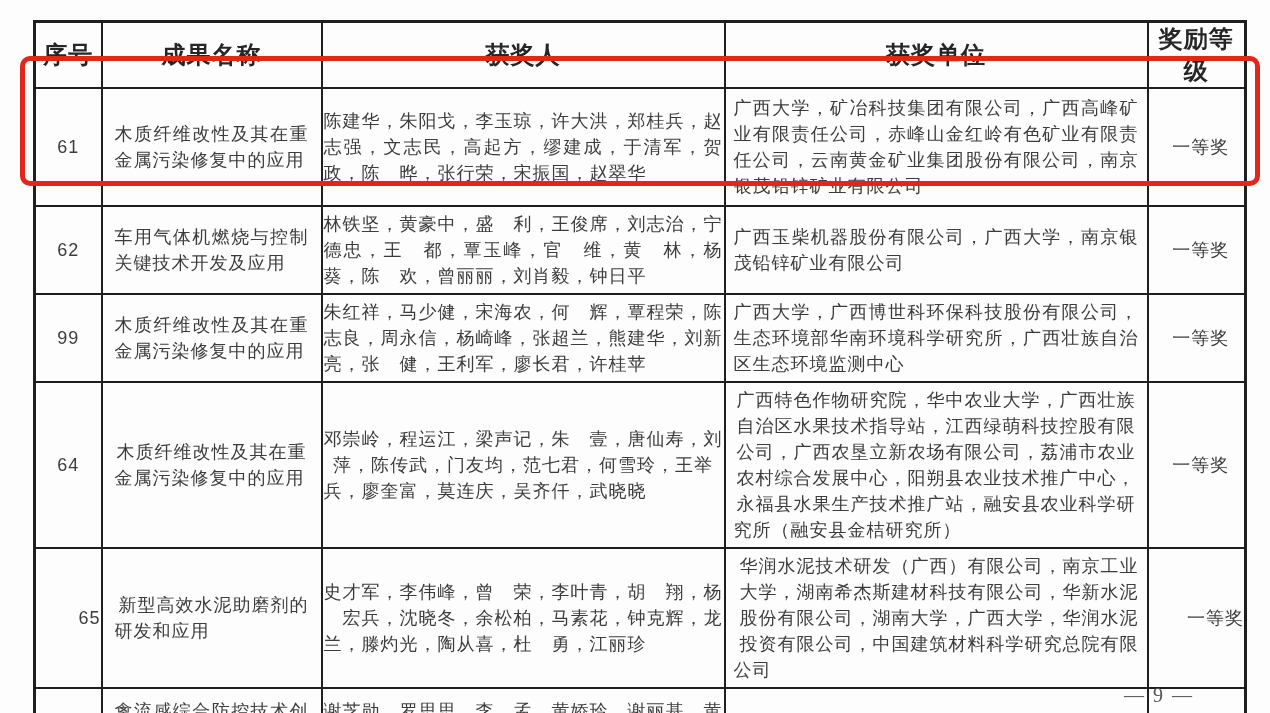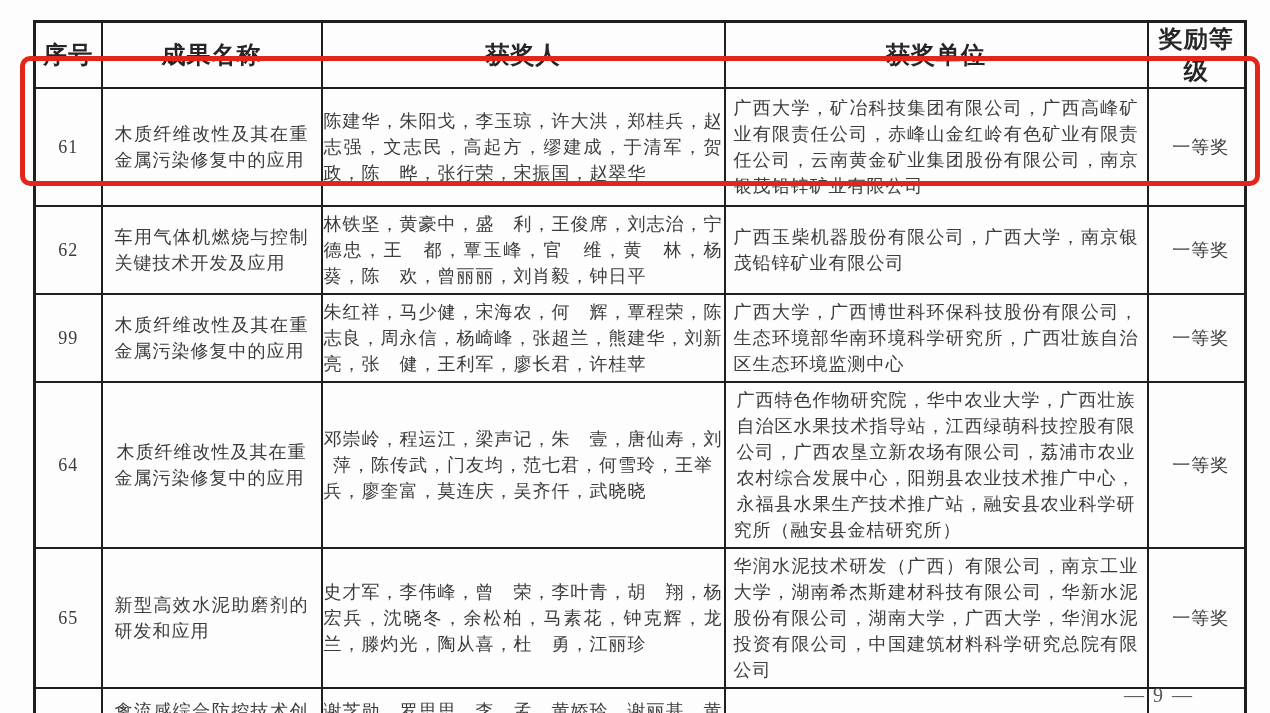--- a/index.html
+++ b/index.html
@@ -44,21 +44,21 @@
   }
   table.awards td {
     font-size: 18px;
     letter-spacing: 1px;
     line-height: 26px;
   }
   td.c-no {
     text-align: center;
     font-size: 18px;
     letter-spacing: 0;
-    font-family: Liberation Serif, serif;
+    font-family: Liberation Sans, sans-serif;
   }
   td.c-name {
     padding: 6px 12px;
     text-align: justify;
     text-align-last: left;
   }
   td.c-winners {
     padding: 4px 1px;
     text-align: justify;
     text-align-last: left;
@@ -72,21 +72,21 @@
   td.c-level {
     text-align: center;
     letter-spacing: 2px;
     padding-left: 9px;
   }
   
   tbody tr:nth-child(1) td { height: 118px; }
   tbody tr:nth-child(2) td { height: 75px; }
   tbody tr:nth-child(3) td { height: 76px; }
   tbody tr:nth-child(4) td { height: 156px; text-align: center; }
-  tbody tr:nth-child(5) td { height: 126px; }
+  tbody tr:nth-child(5) td { height: 126px; text-align: right; }
   tbody tr:nth-child(6) td { height: 72px; }
 
   .highlight-box {
     position: absolute;
     border: 5px solid var(--highlight-red);
     border-radius: 10px;
     pointer-events: none;
     z-index: 5;
   }
   .footer {

